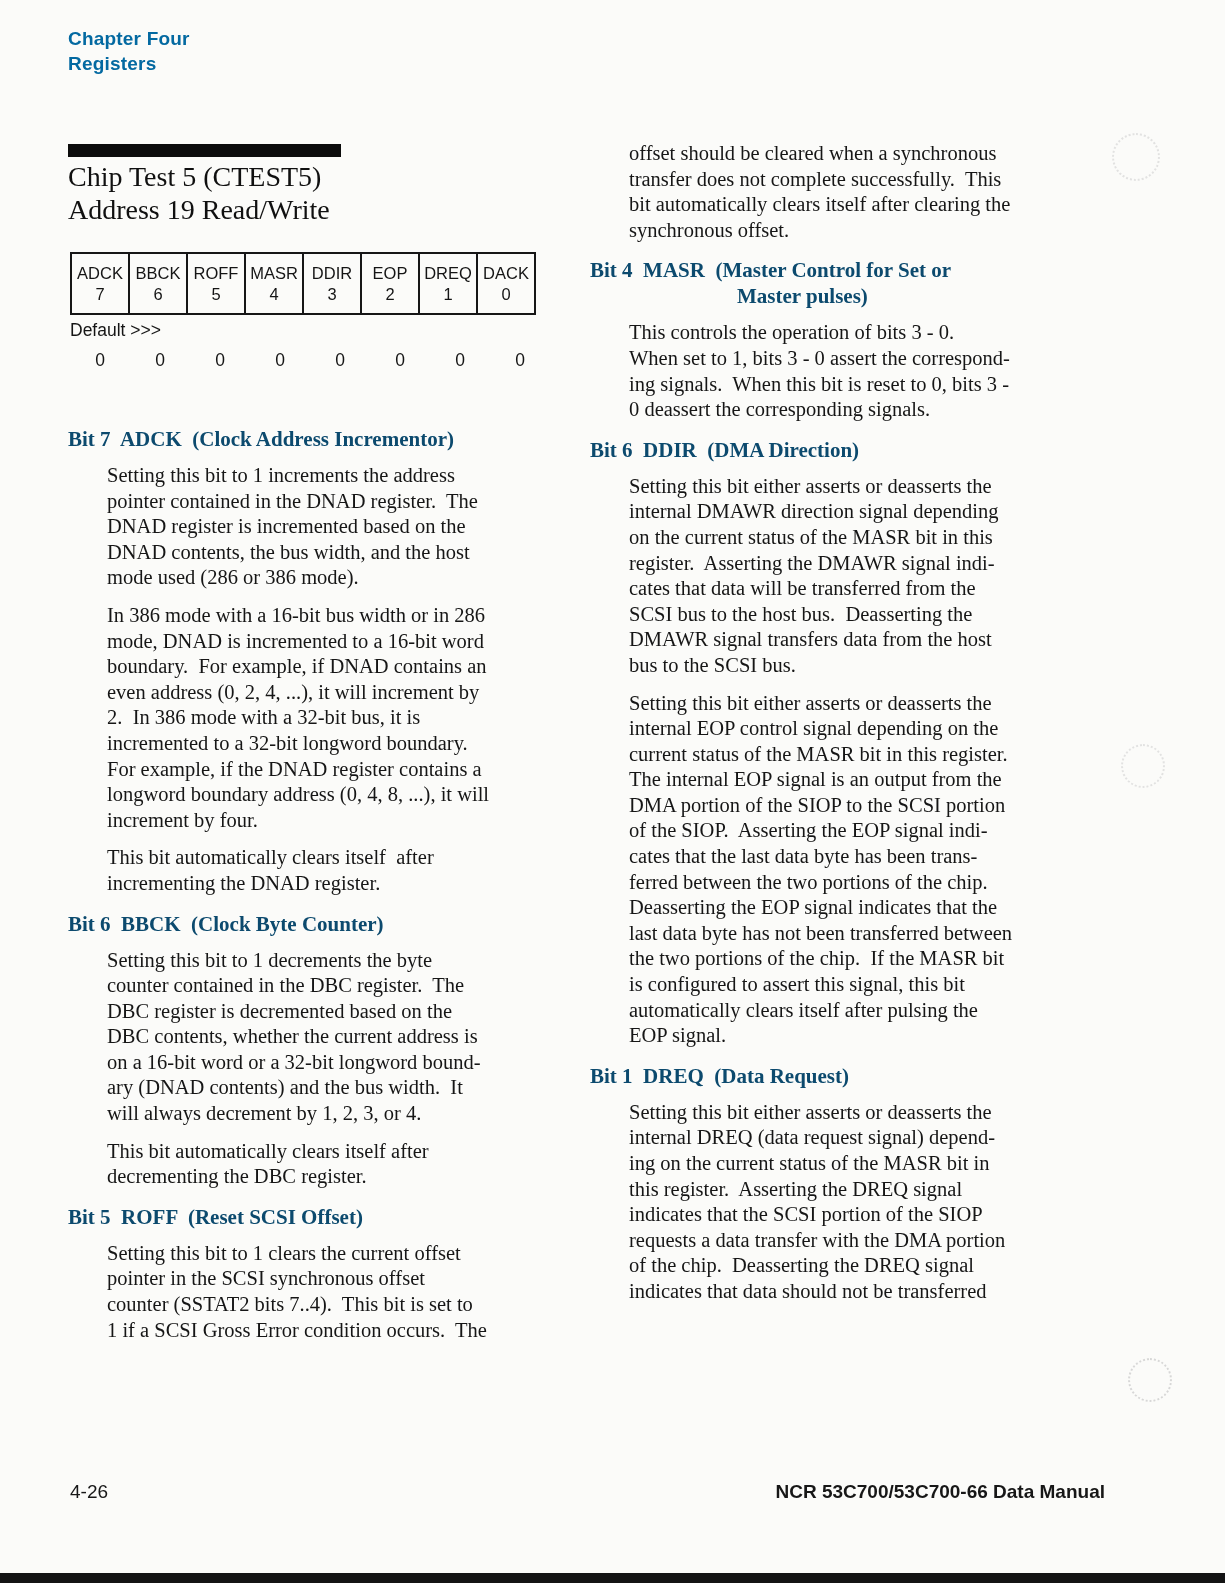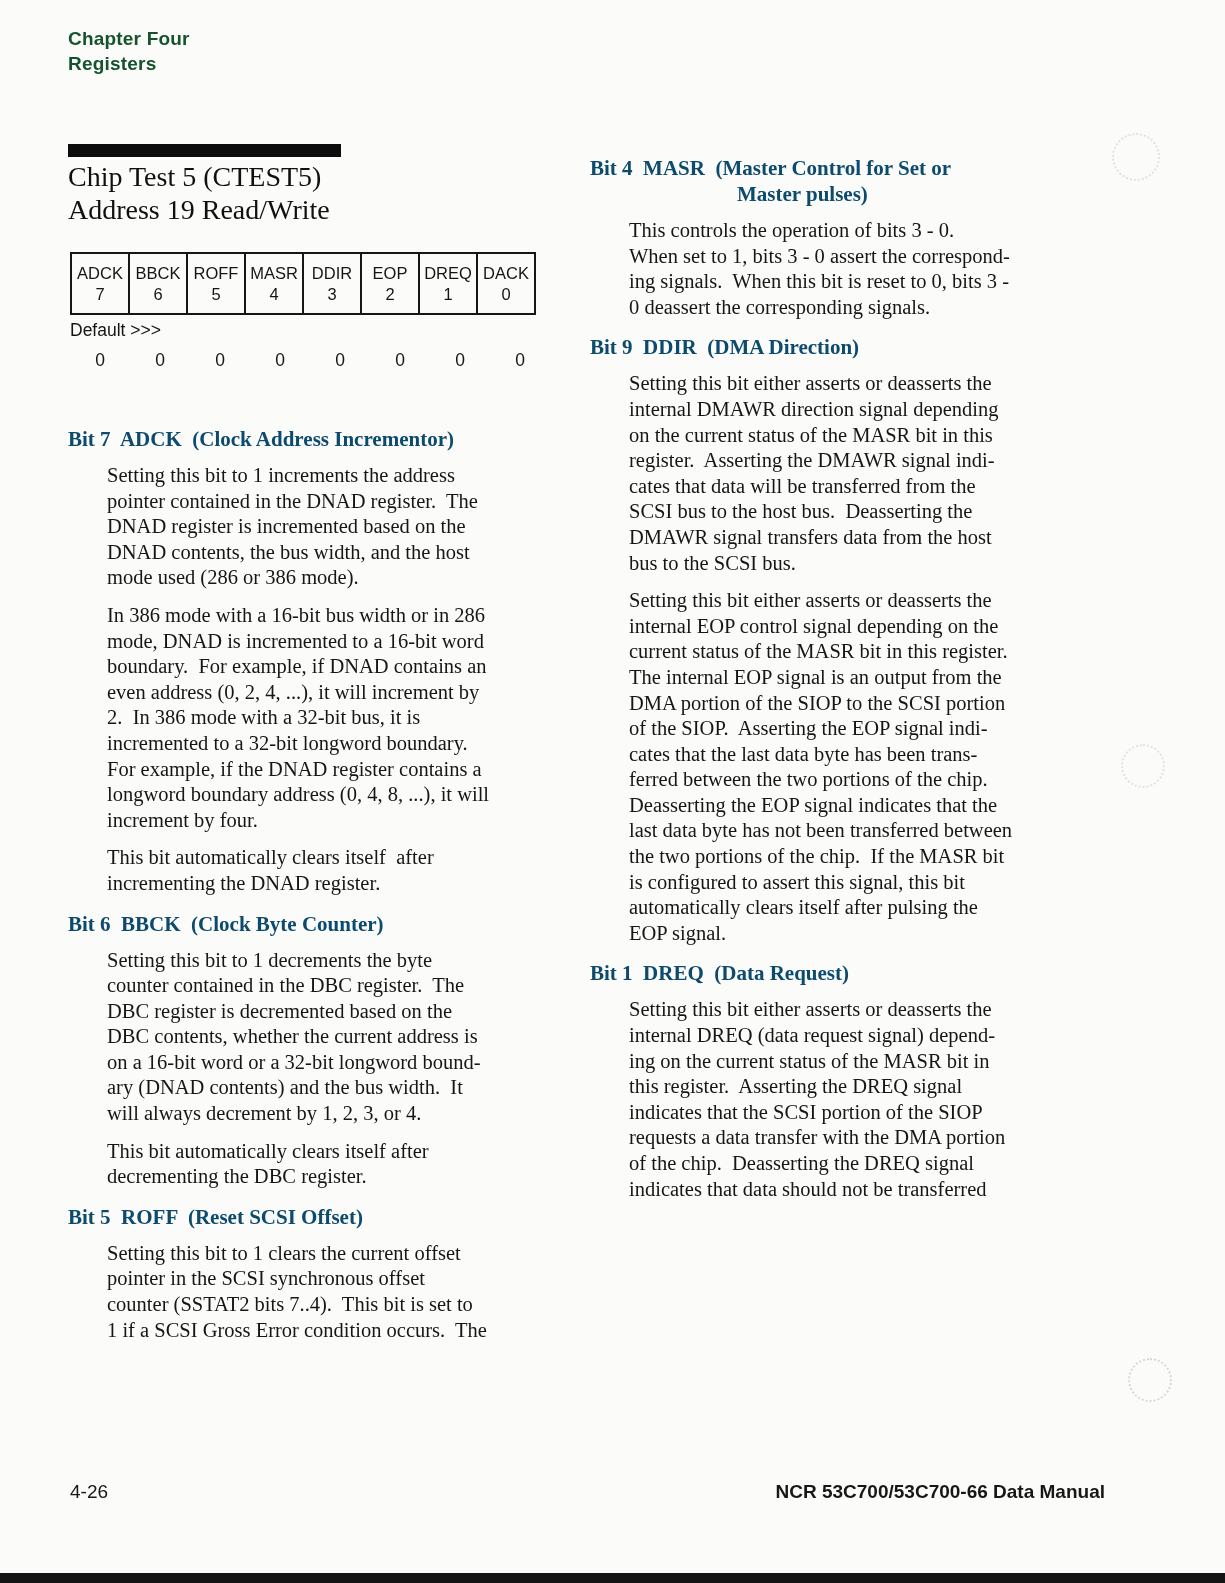--- a/index.html
+++ b/index.html
@@ -8,21 +8,21 @@
     position:relative;
     background:#fbfbf9;
     font-family:"Liberation Serif", serif;
     color:#151515;
     overflow:hidden;
   }
   .chapter-header {
     position:absolute; left:68px; top:26px;
     font-family:"Liberation Sans", sans-serif;
     font-weight:bold; font-size:19px; line-height:25px;
-    letter-spacing:0.2px; color:#14532d;
+    letter-spacing:0.2px; color:#0369a1;
   }
   .title-rule {
     position:absolute; left:68px; top:144px;
     width:273px; height:13px; background:#0c0c0c;
   }
   .doc-title {
     position:absolute; left:68px; top:160px;
     font-size:28px; line-height:33px; font-weight:normal; color:#101010;
   }
   .reg-table {
@@ -169,28 +169,32 @@
 decrementing the DBC register.</p>
 
   <h2 class="section-heading">Bit 5  ROFF  (Reset SCSI Offset)</h2>
   <p>Setting this bit to 1 clears the current offset
 pointer in the SCSI synchronous offset
 counter (SSTAT2 bits 7..4).  This bit is set to
 1 if a SCSI Gross Error condition occurs.  The</p>
 </section>
 
 <section class="column col-right">
+  <p>offset should be cleared when a synchronous
+transfer does not complete successfully.  This
+bit automatically clears itself after clearing the
+synchronous offset.</p>
 
   <h2 class="section-heading"><span>Bit 4  MASR  (Master Control for Set or</span><span class="line2" style="display:block;">Master pulses)</span></h2>
   <p>This controls the operation of bits 3 - 0.
 When set to 1, bits 3 - 0 assert the correspond-
 ing signals.  When this bit is reset to 0, bits 3 -
 0 deassert the corresponding signals.</p>
 
-  <h2 class="section-heading">Bit 9  DDIR  (DMA Direction)</h2>
+  <h2 class="section-heading">Bit 6  DDIR  (DMA Direction)</h2>
   <p>Setting this bit either asserts or deasserts the
 internal DMAWR direction signal depending
 on the current status of the MASR bit in this
 register.  Asserting the DMAWR signal indi-
 cates that data will be transferred from the
 SCSI bus to the host bus.  Deasserting the
 DMAWR signal transfers data from the host
 bus to the SCSI bus.</p>
 
   <p>Setting this bit either asserts or deasserts the

